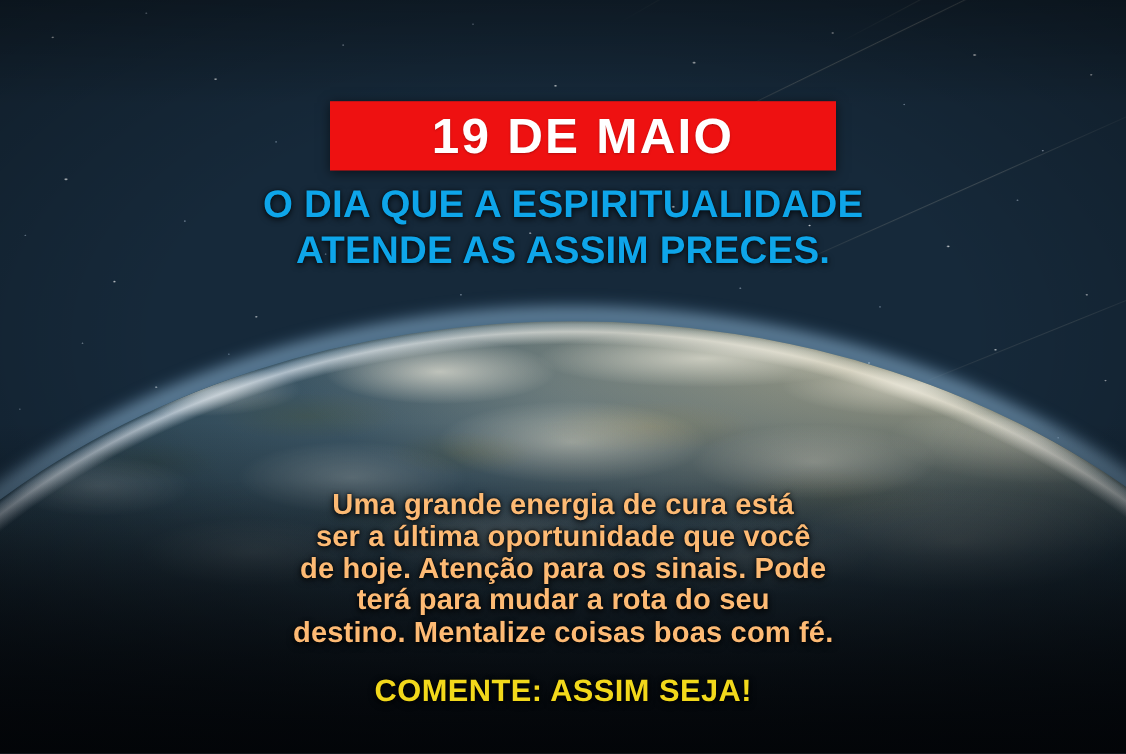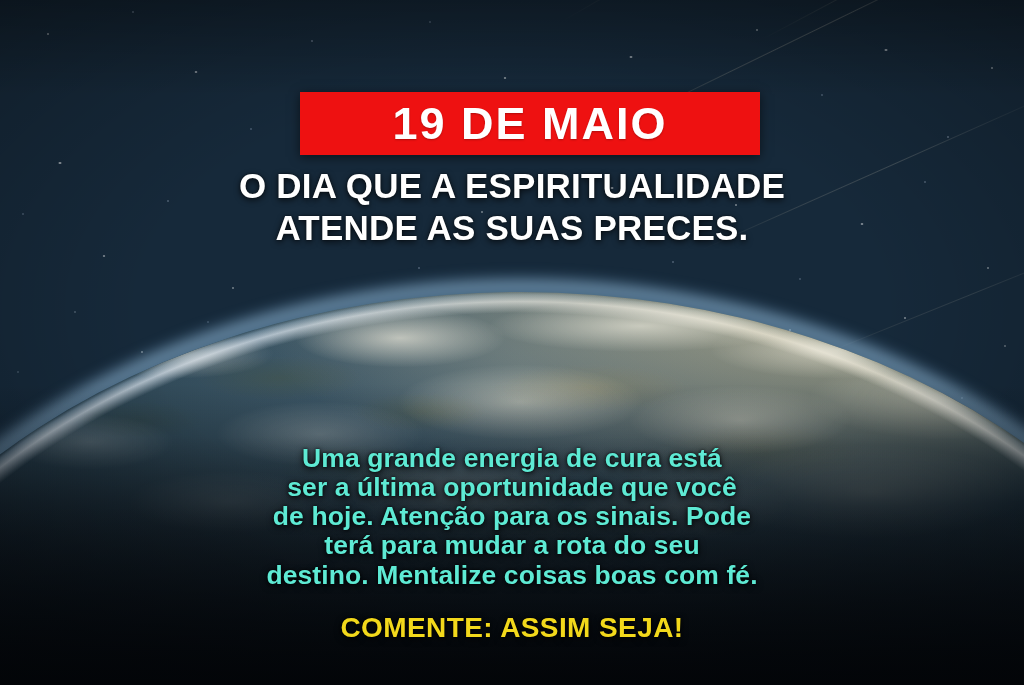--- a/index.html
+++ b/index.html
@@ -236,37 +236,37 @@
     white-space: nowrap;
     text-shadow: 0 1px 2px rgba(0,0,0,.25);
   }
 
   .headline {
     position: absolute;
     left: 0;
     right: 0;
     top: 165px;
     text-align: center;
-    color: #ffffff;
+    color: #0ea5e9;
     font-size: 35px;
     font-weight: 700;
     line-height: 1.20;
     letter-spacing: .2px;
     text-shadow: 0 2px 6px rgba(0,0,0,.75), 0 0 2px rgba(0,0,0,.6);
     padding: 0 40px;
   }
   .headline .hl-line { display: block; }
 
   .body-copy {
     position: absolute;
     left: 0;
     right: 0;
     top: 444px;
     text-align: center;
-    color: #5eead4;
+    color: #fdba74;
     font-size: 26.5px;
     font-weight: 700;
     line-height: 1.10;
     letter-spacing: .1px;
     text-shadow: 0 2px 7px rgba(0,0,0,.9), 0 0 3px rgba(0,0,0,.8);
     padding: 0 48px;
   }
   .body-copy .bc-line { display: block; }
 
   .cta {
@@ -310,21 +310,21 @@
   <div class="vignette"></div>
 
   <div class="content">
 
     <div class="date-badge">
       <span>19 DE MAIO</span>
     </div>
 
     <div class="headline">
       <span class="hl-line">O DIA QUE A ESPIRITUALIDADE</span>
-      <span class="hl-line">ATENDE AS SUAS PRECES.</span>
+      <span class="hl-line">ATENDE AS ASSIM PRECES.</span>
     </div>
 
     <div class="body-copy">
       <span class="bc-line">Uma grande energia de cura está</span>
       <span class="bc-line">ser a última oportunidade que você</span>
       <span class="bc-line">de hoje. Atenção para os sinais. Pode</span>
       <span class="bc-line">terá para mudar a rota do seu</span>
       <span class="bc-line">destino. Mentalize coisas boas com fé.</span>
     </div>
 

